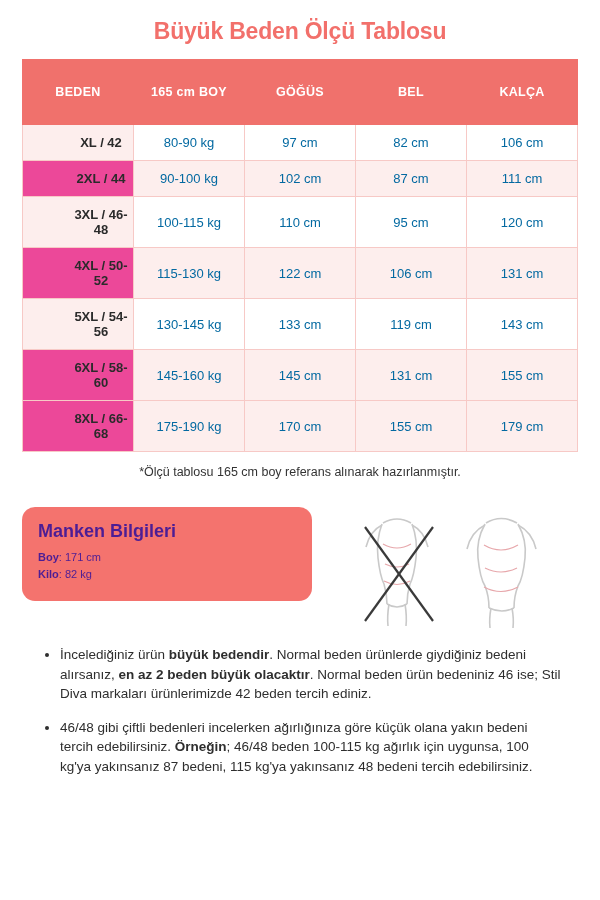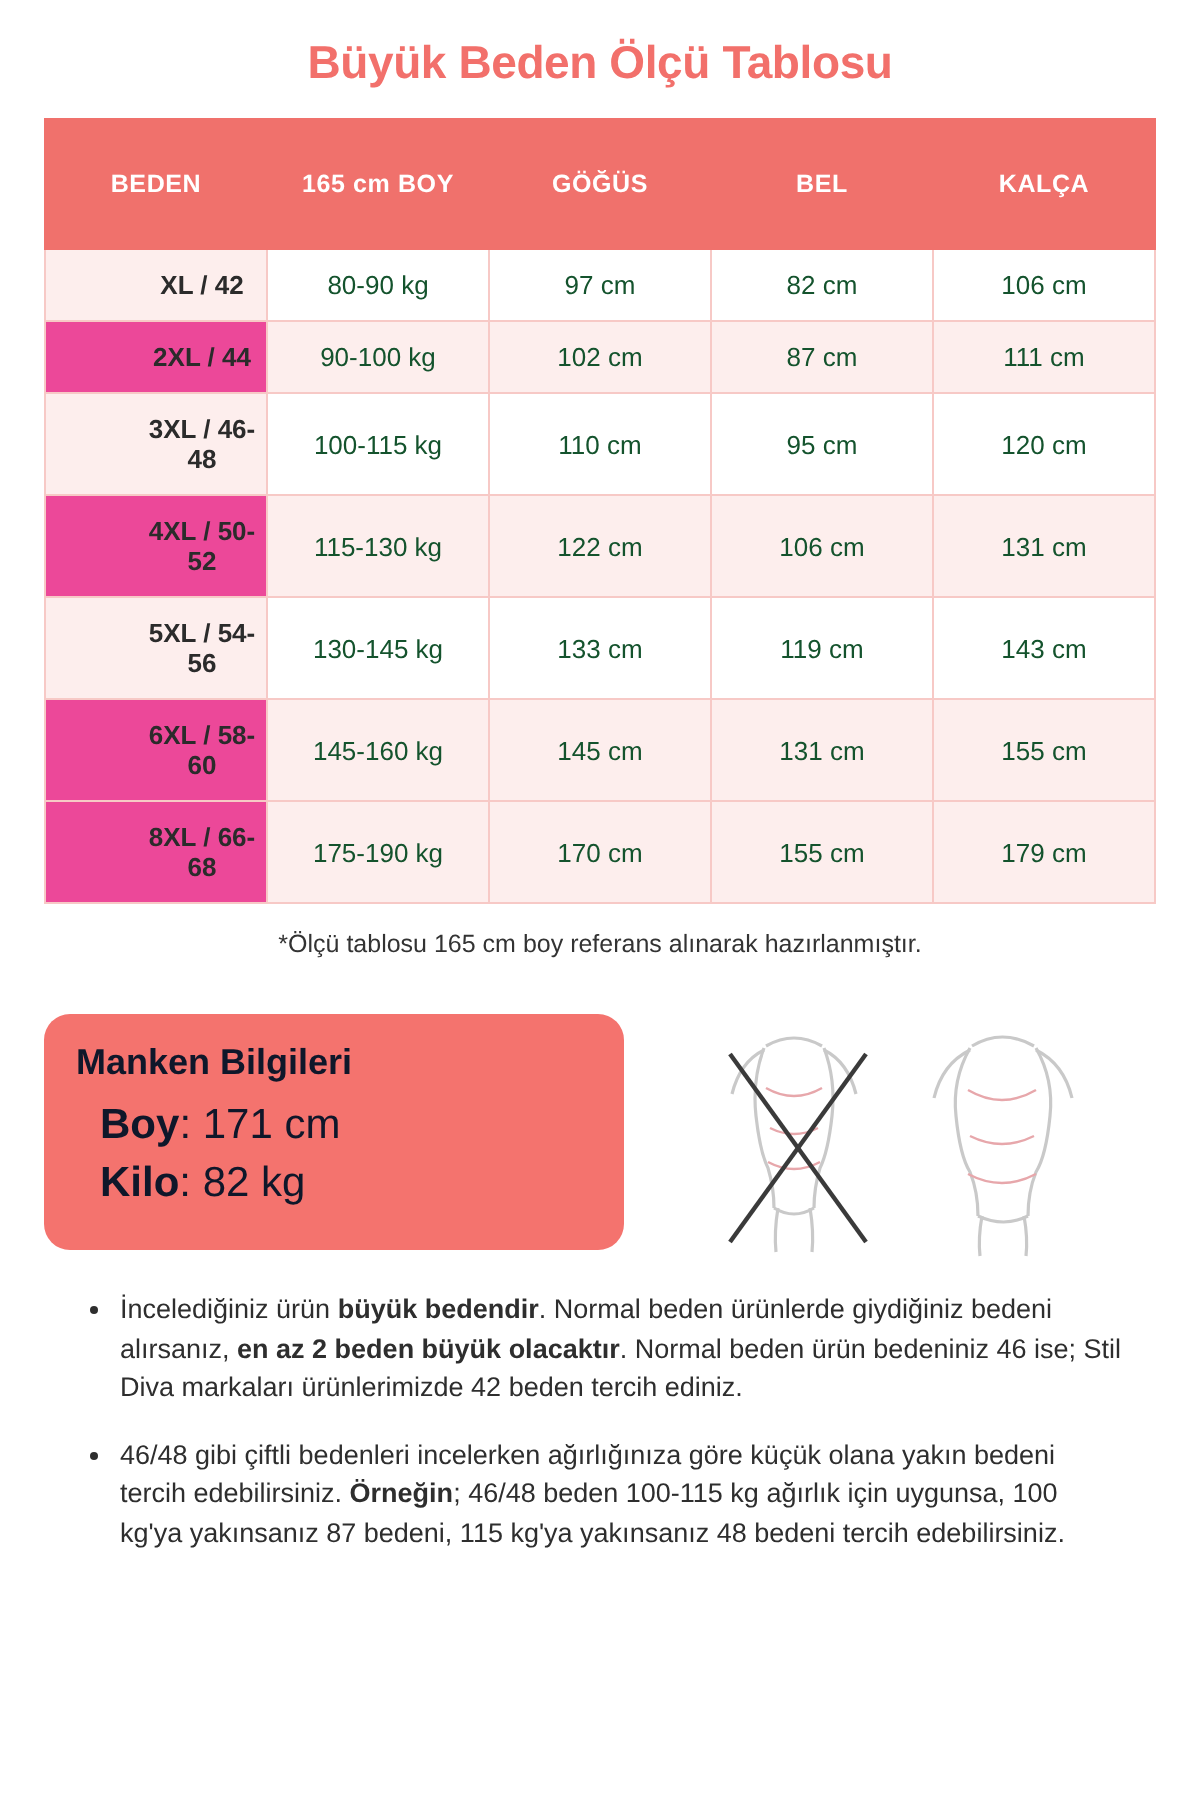--- a/index.html
+++ b/index.html
@@ -34,21 +34,21 @@
     font-size: 12.5px;
     font-weight: bold;
     padding: 25px 2px;
     text-align: center;
     border: 1px solid #f0716c;
     letter-spacing: 0.3px;
   }
   table.size-table td {
     text-align: center;
     font-size: 13px;
-    color: #14532d;
+    color: #0369a1;
     padding: 10px 2px;
     border: 1px solid #f7c9c6;
     background: #ffffff;
   }
   table.size-table tr.alt td {
     background: #fdeeed;
   }
   table.size-table td.beden {
     font-weight: bold;
     color: #2b2b2b;
@@ -68,32 +68,32 @@
   }
   .model-row {
     display: flex;
     align-items: flex-start;
     gap: 12px;
     margin-bottom: 14px;
   }
   .model-card {
     background: #f4736e;
     border-radius: 13px;
-    color: #0f172a;
+    color: #4c1d95;
     padding: 14px 16px 16px 16px;
     width: 290px;
   }
   .model-card h3 {
     margin: 0 0 9px 0;
     font-size: 18px;
     font-weight: bold;
   }
   .model-card .line {
-    font-size: 21px;
-    margin: 5px 12px;
+    font-size: 11px;
+    margin: 5px 0;
   }
   .model-card .line b { font-weight: bold; }
   .figures {
     flex: 1;
     display: flex;
     gap: 6px;
     justify-content: center;
     align-items: center;
     padding-top: 4px;
   }

